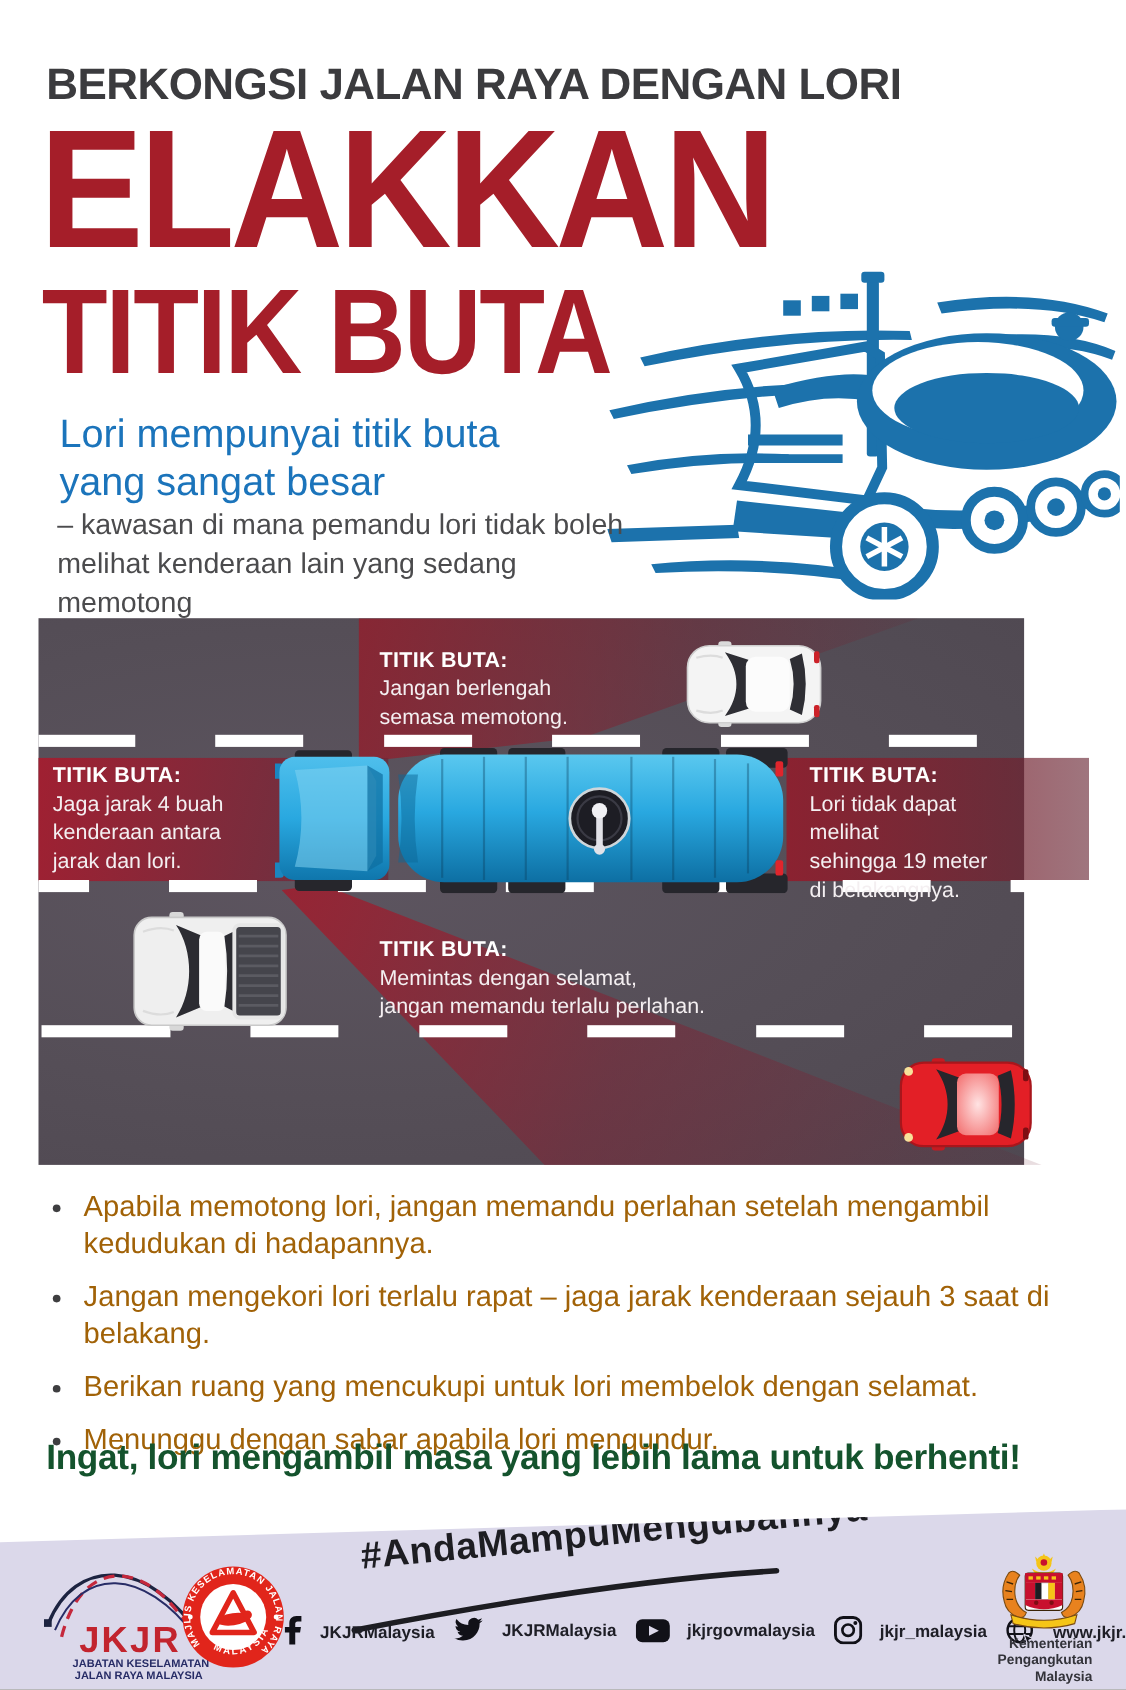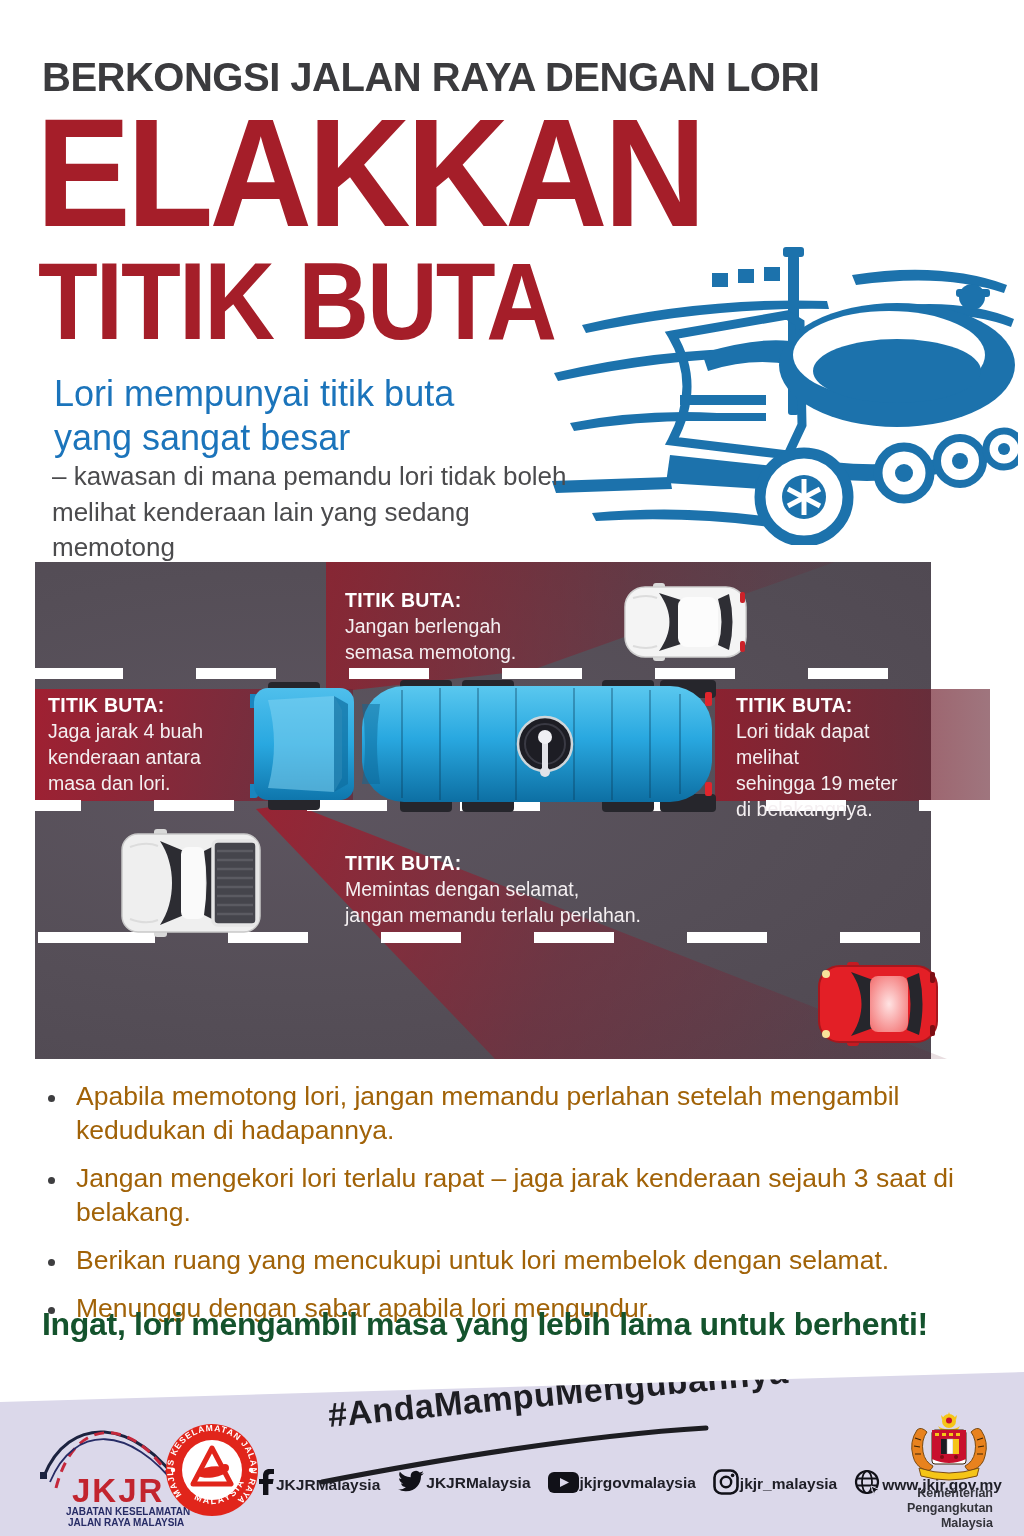--- a/index.html
+++ b/index.html
@@ -45,21 +45,21 @@
   .tip{display:flex;margin-bottom:14px;font-size:26.5px;color:#a16207;line-height:1.28;}
   .tip .dot{flex:0 0 auto;width:7px;height:7px;border-radius:50%;background:#3E3E40;margin:15px 21px 0 6px;}
   .reminder{left:42px;top:1306px;font-size:32px;font-weight:bold;color:#14532d;letter-spacing:-0.3px;}
 
   
   .footer{left:0;top:1372px;width:1024px;height:164px;background:#DBD8EA;
     clip-path:polygon(0 30px,1024px 0,1024px 164px,0 164px);}
   .hashtag{position:absolute;left:330px;top:24px;font-size:34px;font-weight:bold;color:#1D1D22;
     transform:rotate(-5.5deg);transform-origin:left bottom;letter-spacing:0.5px;}
   .social-row{position:absolute;left:258px;top:96px;display:flex;align-items:center;gap:17px;}
-  .social-item{display:flex;align-items:flex-end;gap:1px;}
+  .social-item{display:flex;align-items:flex-end;gap:16px;}
   .social-label{font-size:15.5px;font-weight:bold;color:#1E1E26;padding-bottom:2px;}
   .ministry{position:absolute;left:848px;top:40px;width:145px;text-align:right;}
   .ministry-text{font-size:12.5px;font-weight:bold;color:#33333A;line-height:1.2;}
 </style>
 </head>
 <body>
 
 <div id="poster">
 
   <div class="abs kicker">BERKONGSI JALAN RAYA DENGAN LORI</div>
@@ -242,21 +242,21 @@
 
     <div class="ztext" style="left:310px;top:26px;">
       <div class="zh">TITIK BUTA:</div>
       <div>Jangan berlengah</div>
       <div>semasa memotong.</div>
     </div>
     <div class="ztext" style="left:13px;top:131px;">
       <div class="zh">TITIK BUTA:</div>
       <div>Jaga jarak 4 buah</div>
       <div>kenderaan antara</div>
-      <div>masa dan lori.</div>
+      <div>jarak dan lori.</div>
     </div>
     <div class="ztext" style="left:701px;top:131px;">
       <div class="zh">TITIK BUTA:</div>
       <div>Lori tidak dapat melihat</div>
       <div>sehingga 19 meter</div>
       <div>di belakangnya.</div>
     </div>
     <div class="ztext" style="left:310px;top:289px;">
       <div class="zh">TITIK BUTA:</div>
       <div>Memintas dengan selamat,</div>

